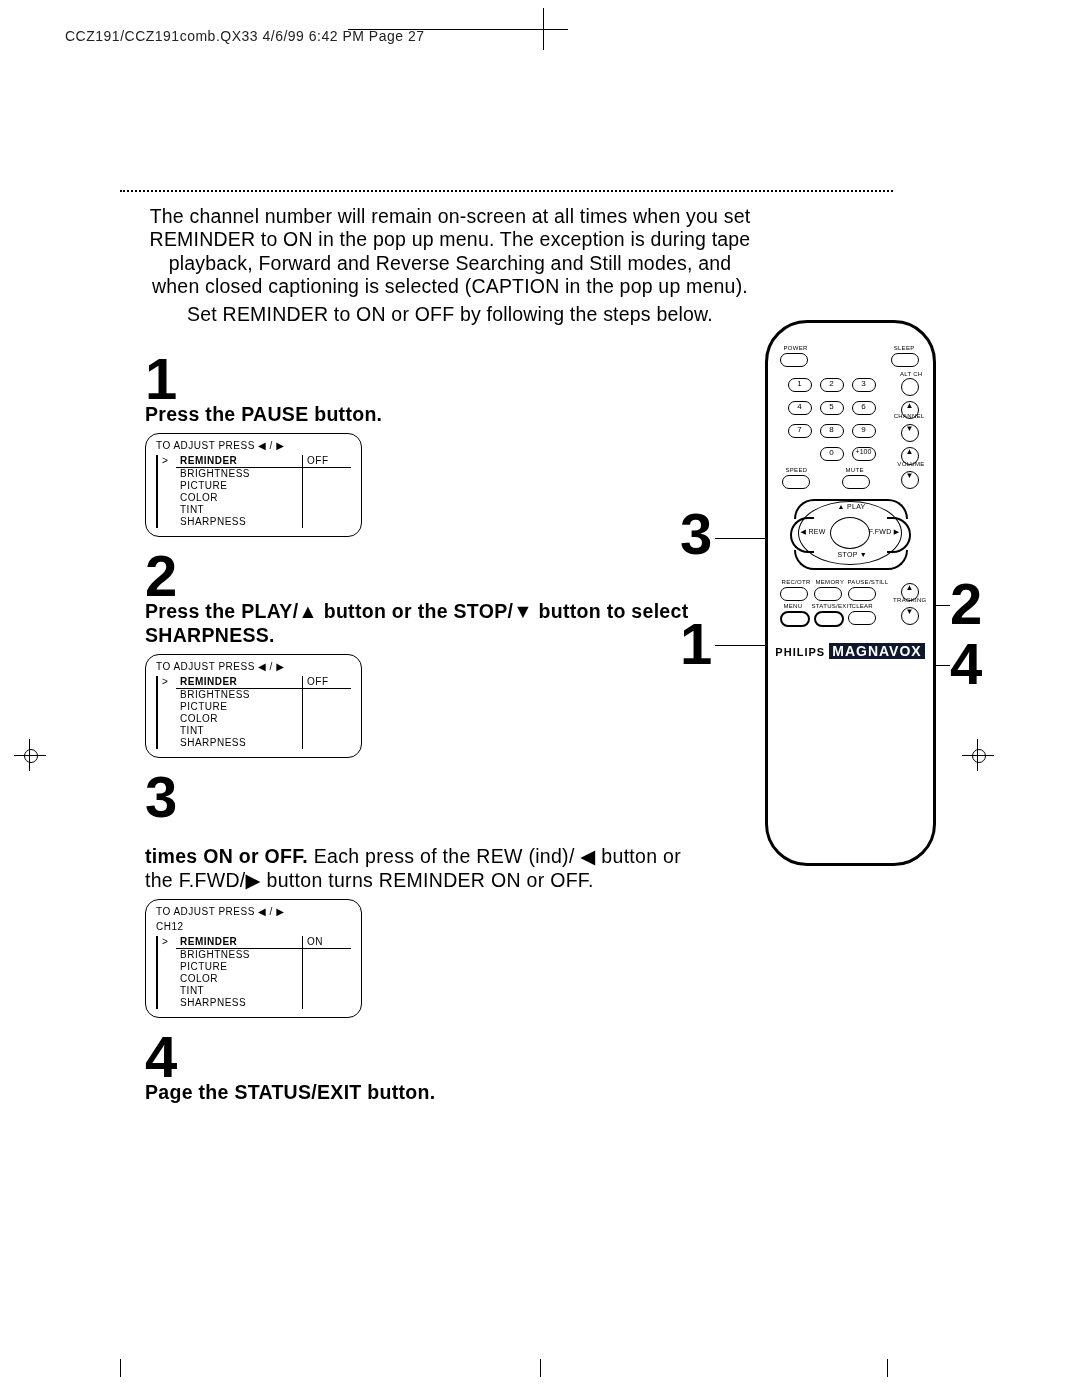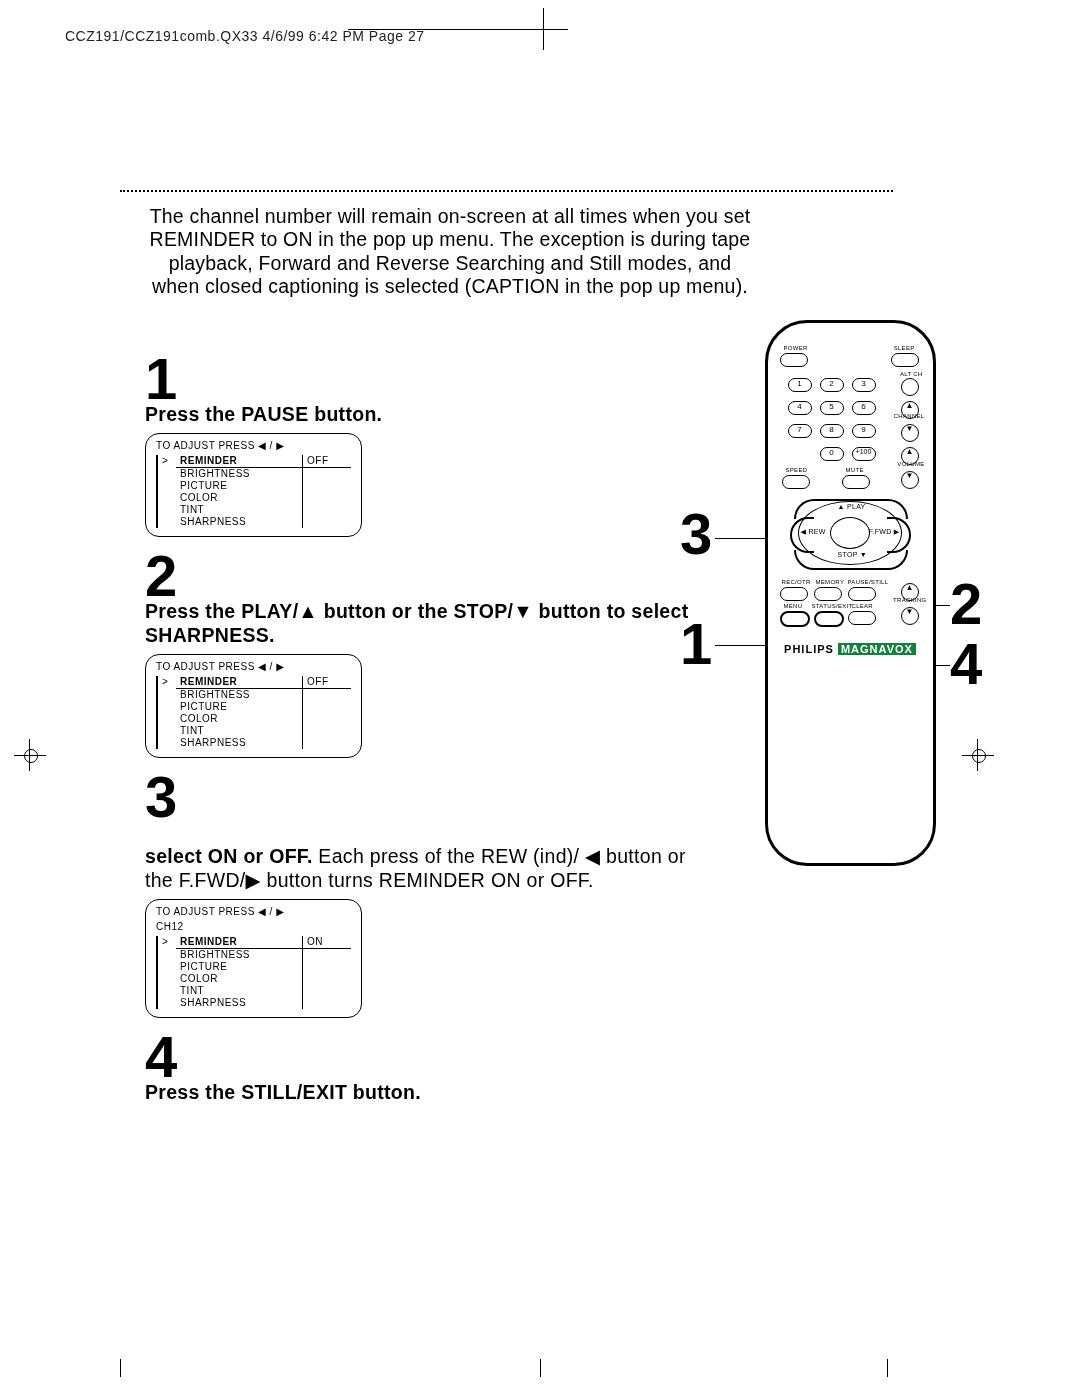--- a/index.html
+++ b/index.html
@@ -208,20 +208,21 @@
       <div class="circ"></div>
     </div>
   <div class="crop-bottom-mark l"></div>
   <div class="crop-bottom-mark c"></div>
   <div class="crop-bottom-mark r"></div>
 
   <div class="dotted"></div>
 
   <div class="intro">
     <p>The channel number will remain on-screen at all times when you set REMINDER to ON in the pop up menu. The exception is during tape playback, Forward and Reverse Searching and Still modes, and when closed captioning is selected (CAPTION in the pop up menu).</p>
+    <p>Set REMINDER to ON or OFF by following the steps below.</p>
   </div>
 
   <div class="steps">
 
     <div class="step">
       <div class="bignum">1</div>
       <div class="line">Press the PAUSE button.</div>
       <div class="osd">
         <div class="head">TO ADJUST PRESS  ◀ / ▶</div>
         <table>
@@ -303,21 +304,21 @@
               </tr>
         </tbody>
           </table>
       </div>
     </div>
 
     <div class="step">
       <div class="bignum">3</div>
       <div class="line">
         <br>
-        <span>select ON or OFF.</span><span class="normal"> Each press of the REW (ind)/ ◀ button or the F.FWD/▶ button turns REMINDER ON or OFF.</span>
+        <span>times ON or OFF.</span><span class="normal"> Each press of the REW (ind)/ ◀ button or the F.FWD/▶ button turns REMINDER ON or OFF.</span>
       </div>
       <div class="osd">
         <div class="head">TO ADJUST PRESS  ◀ / ▶</div>
         <div class="head">CH12</div>
         <table>
           <tbody>
               <tr>
                 <td class="cursor left-border">&gt;</td>
                 <td class="sel rowb">REMINDER</td>
                 <td class="val rowb">ON</td>
@@ -347,21 +348,21 @@
                 <td>SHARPNESS</td>
                 <td class="val"></td>
               </tr>
         </tbody>
           </table>
       </div>
     </div>
 
     <div class="step">
       <div class="bignum">4</div>
-      <div class="line">Press the STILL/EXIT button.</div>
+      <div class="line">Page the STATUS/EXIT button.</div>
     </div>
   </div>
 
   <div class="remote-wrap">
 
     <div class="callout" style="top:180px; left:-60px;">3</div>
     <div class="callout" style="top:290px; left:-60px;">1</div>
     <div class="callout" style="top:250px; left:210px;">2</div>
     <div class="callout" style="top:310px; left:210px;">4</div>
     <div class="callout-line" style="top:218px; left:-25px; width:52px; height:1px;"></div>
@@ -424,17 +425,17 @@
 
       <div class="rlabel" style="top:280px;left:16px;">MENU</div>
       <div class="rbtn oval" style="top:288px;left:12px;width:26px;height:12px;border-width:2px"></div>
       <div class="rlabel" style="top:280px;left:44px;">STATUS/EXIT</div>
       <div class="rbtn oval" style="top:288px;left:46px;width:26px;height:12px;border-width:2px"></div>
       <div class="rlabel" style="top:280px;left:84px;">CLEAR</div>
       <div class="rbtn oval" style="top:288px;left:80px;width:26px;height:12px;"></div>
 
       <div style="position:absolute;top:320px;left:0;right:0;text-align:center;font-size:11px;font-weight:700;letter-spacing:1px;">
         <span>PHILIPS</span>
-        <span style="background:#15803d;color:#fff;padding:0 3px;font-size:11px;">MAGNAVOX</span>
+        <span style="background:#0f172a;color:#fff;padding:0 3px;font-size:14px;">MAGNAVOX</span>
       </div>
     </div>
   </div>
 </div>
 
 </body></html>

